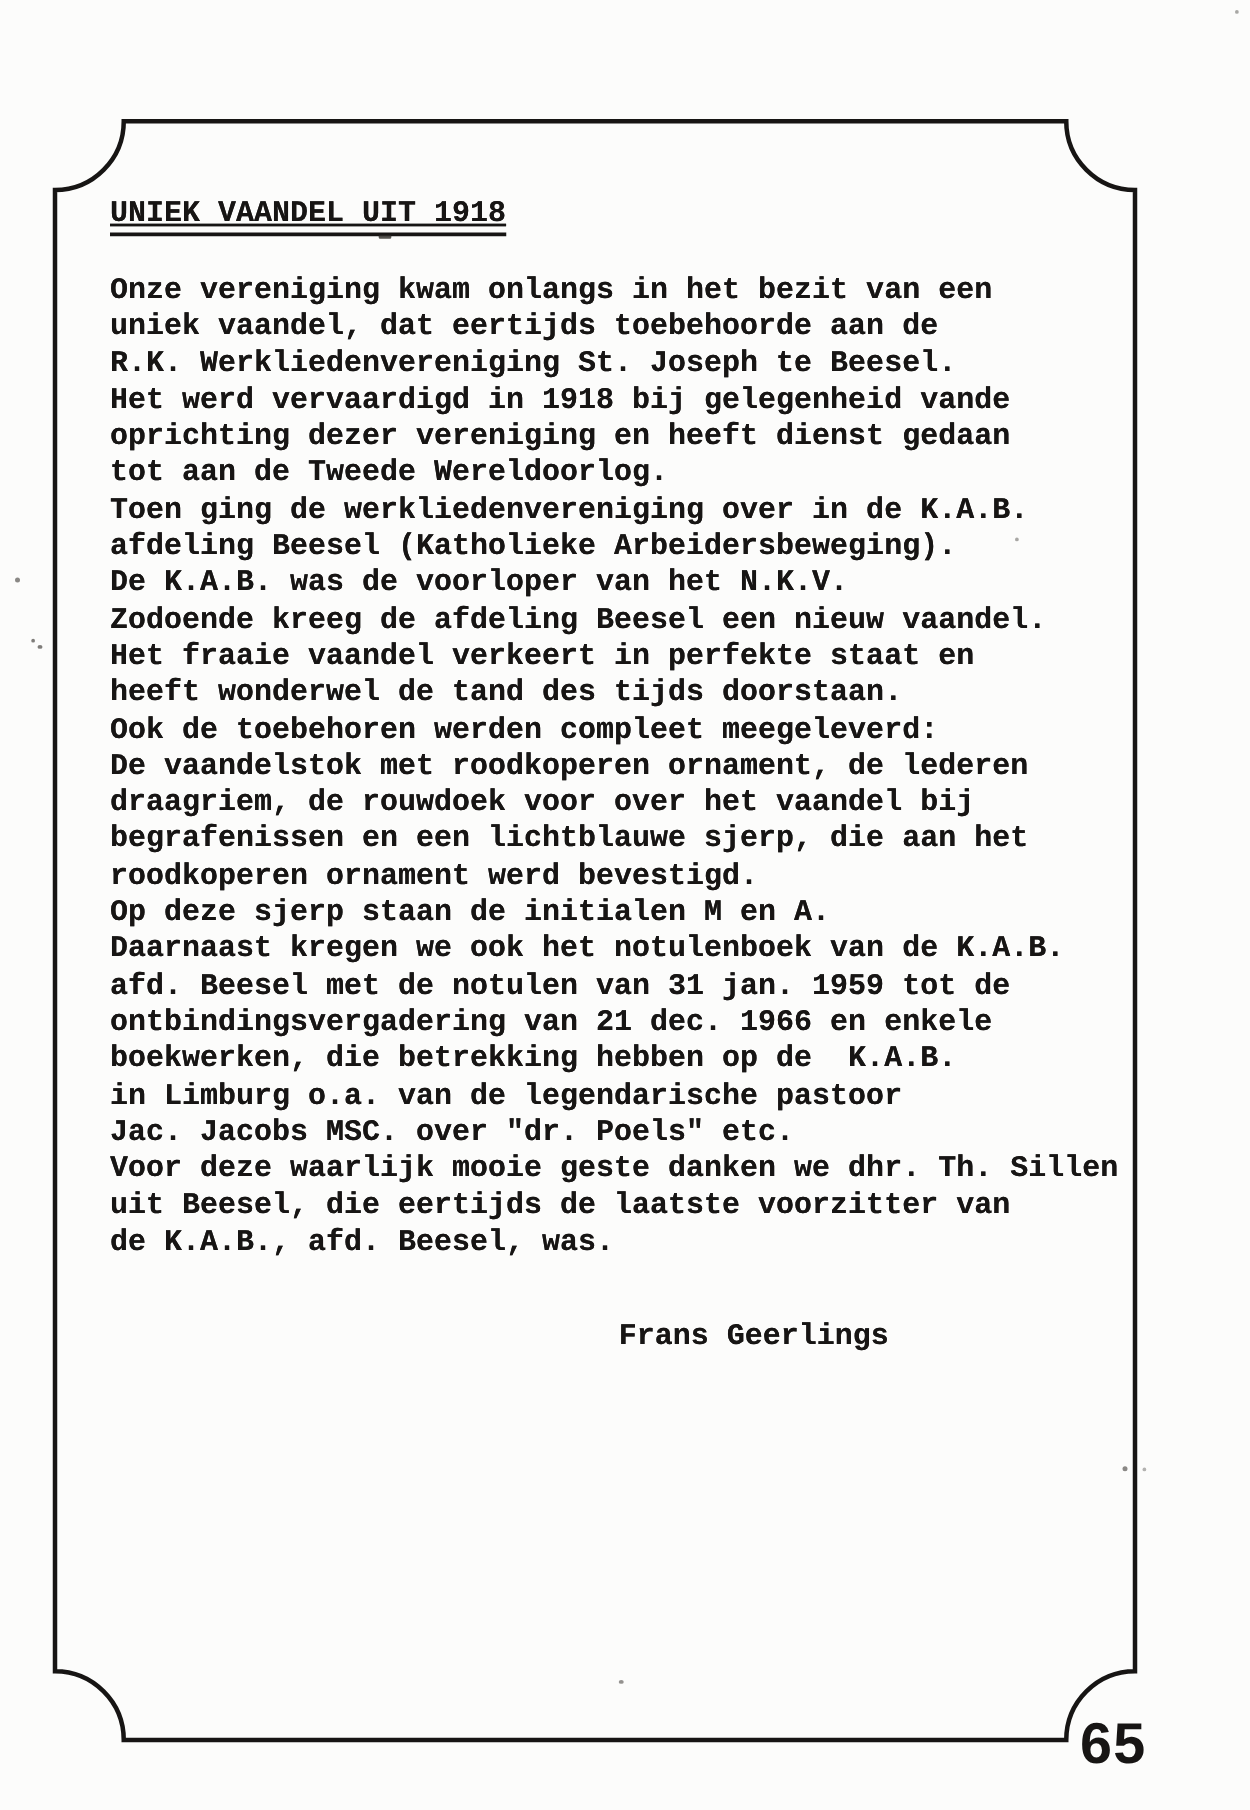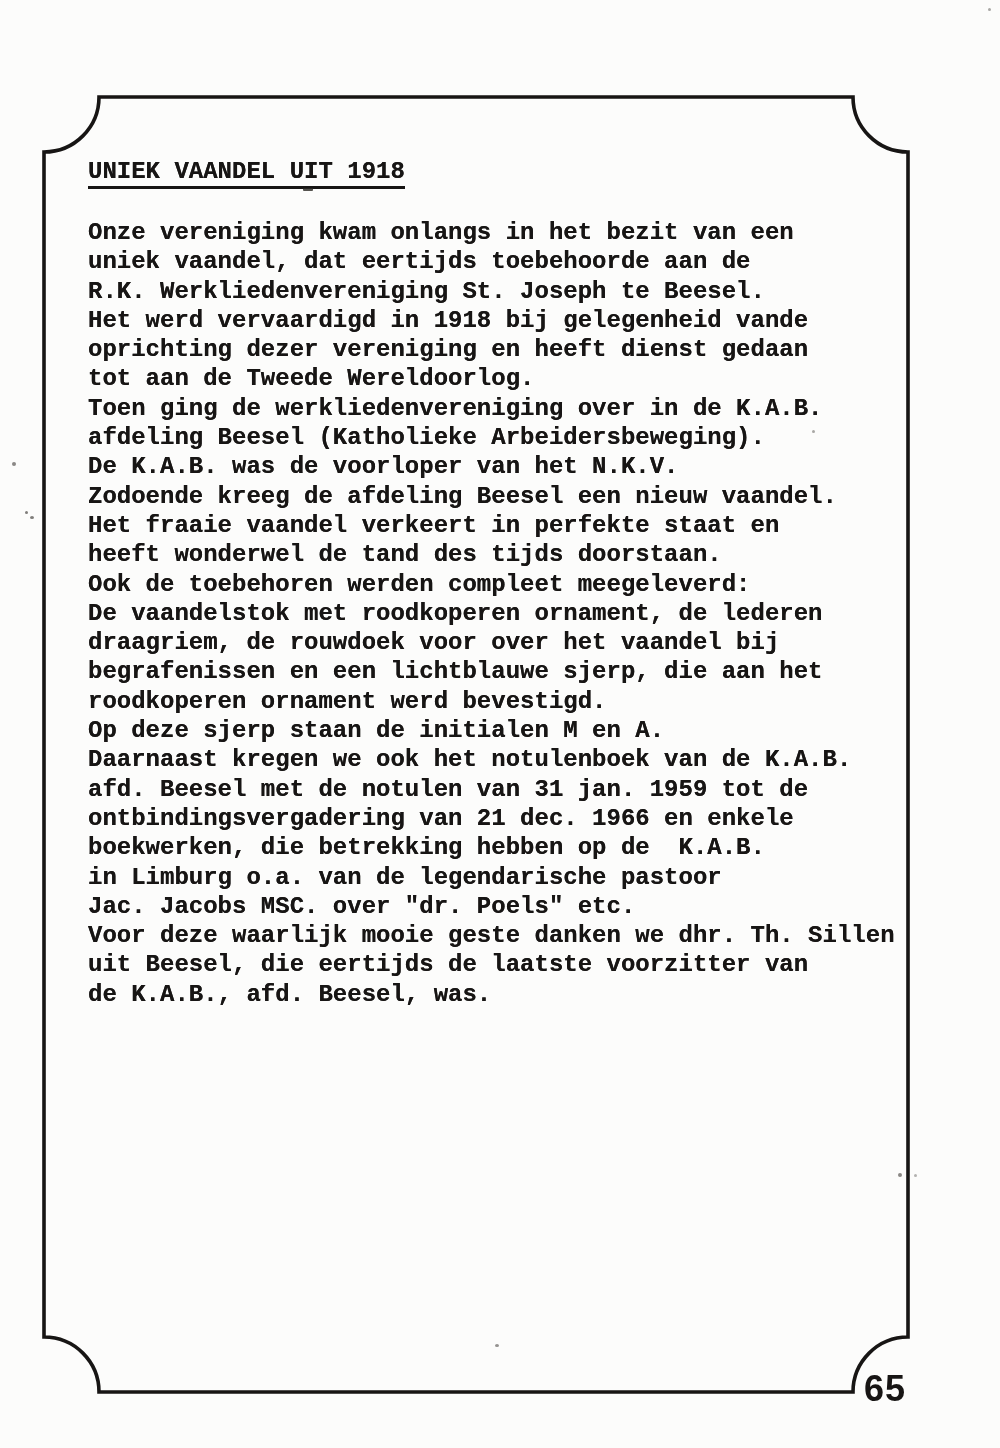--- a/index.html
+++ b/index.html
@@ -34,20 +34,21 @@
     font-family: "Liberation Mono", "DejaVu Sans Mono", monospace;
     font-size: 24px;
     font-weight: 700;
     line-height: 27px;
     letter-spacing: 0;
     white-space: pre;
     color: var(--ink);
     border-bottom: 3.5px solid var(--ink);
     padding-bottom: 1px;
     text-shadow: 0 0 0.5px rgba(20,18,16,0.85);
+    text-decoration: underline;
   }
 
   .body-text {
     position: absolute;
     left: 88px;
     top: 218px;
     margin: 0;
     font-size: 24px;
     font-weight: 700;
     line-height: 29.3px;
@@ -68,21 +69,21 @@
     white-space: pre;
     color: var(--ink);
     text-shadow: 0 0 0.5px rgba(20,18,16,0.85);
   }
 
   .page-number {
     position: absolute;
     left: 864px;
     top: 1371px;
     font-family: "Liberation Sans", "DejaVu Sans", sans-serif;
-    font-size: 36px;
+    font-size: 46px;
     font-weight: 700;
     line-height: 1;
     color: var(--ink);
     letter-spacing: 1px;
   }
 
   .speck {
     position: absolute;
     background: #2a2а26;
     background: #2b2824;
@@ -121,20 +122,21 @@
 Daarnaast kregen we ook het notulenboek van de K.A.B.
 afd. Beesel met de notulen van 31 jan. 1959 tot de
 ontbindingsvergadering van 21 dec. 1966 en enkele
 boekwerken, die betrekking hebben op de  K.A.B.
 in Limburg o.a. van de legendarische pastoor
 Jac. Jacobs MSC. over "dr. Poels" etc.
 Voor deze waarlijk mooie geste danken we dhr. Th. Sillen
 uit Beesel, die eertijds de laatste voorzitter van
 de K.A.B., afd. Beesel, was.</div>
 
+  <div class="signature">Frans Geerlings</div>
 
   <div class="page-number">65</div>
 
   <div class="speck" style="left:12px;  top:462px;  width:4px;  height:4px; opacity:.55;"></div>
   <div class="speck" style="left:25px;  top:511px;  width:3px;  height:3px; opacity:.6;"></div>
   <div class="speck" style="left:30px;  top:516px;  width:4px;  height:3px; opacity:.6;"></div>
   <div class="speck" style="left:303px; top:188px;  width:10px; height:3px; opacity:.8; border-radius:1px;"></div>
   <div class="speck" style="left:812px; top:430px;  width:3px;  height:3px; opacity:.4;"></div>
   <div class="speck" style="left:898px; top:1173px; width:4px;  height:4px; opacity:.55;"></div>
   <div class="speck" style="left:914px; top:1174px; width:3px;  height:3px; opacity:.35;"></div>

